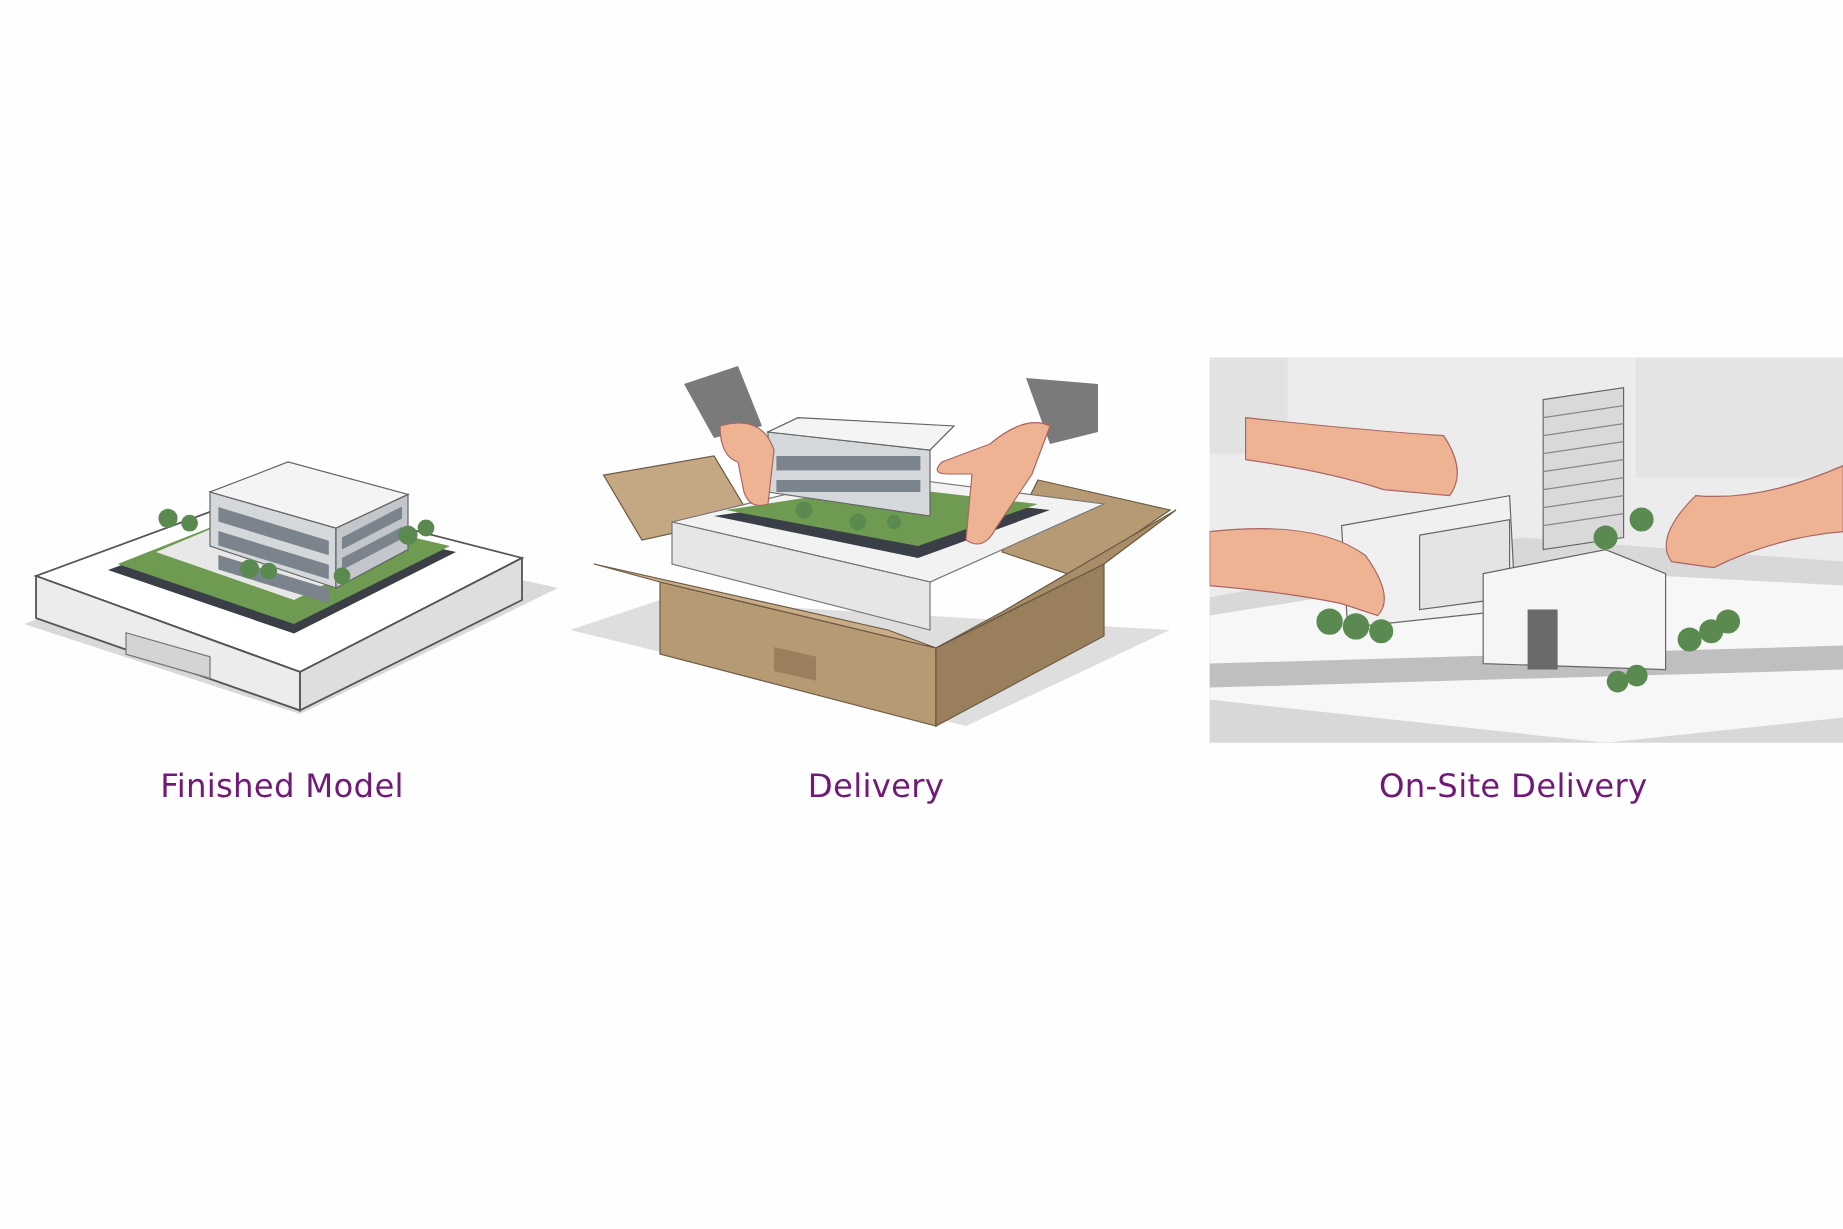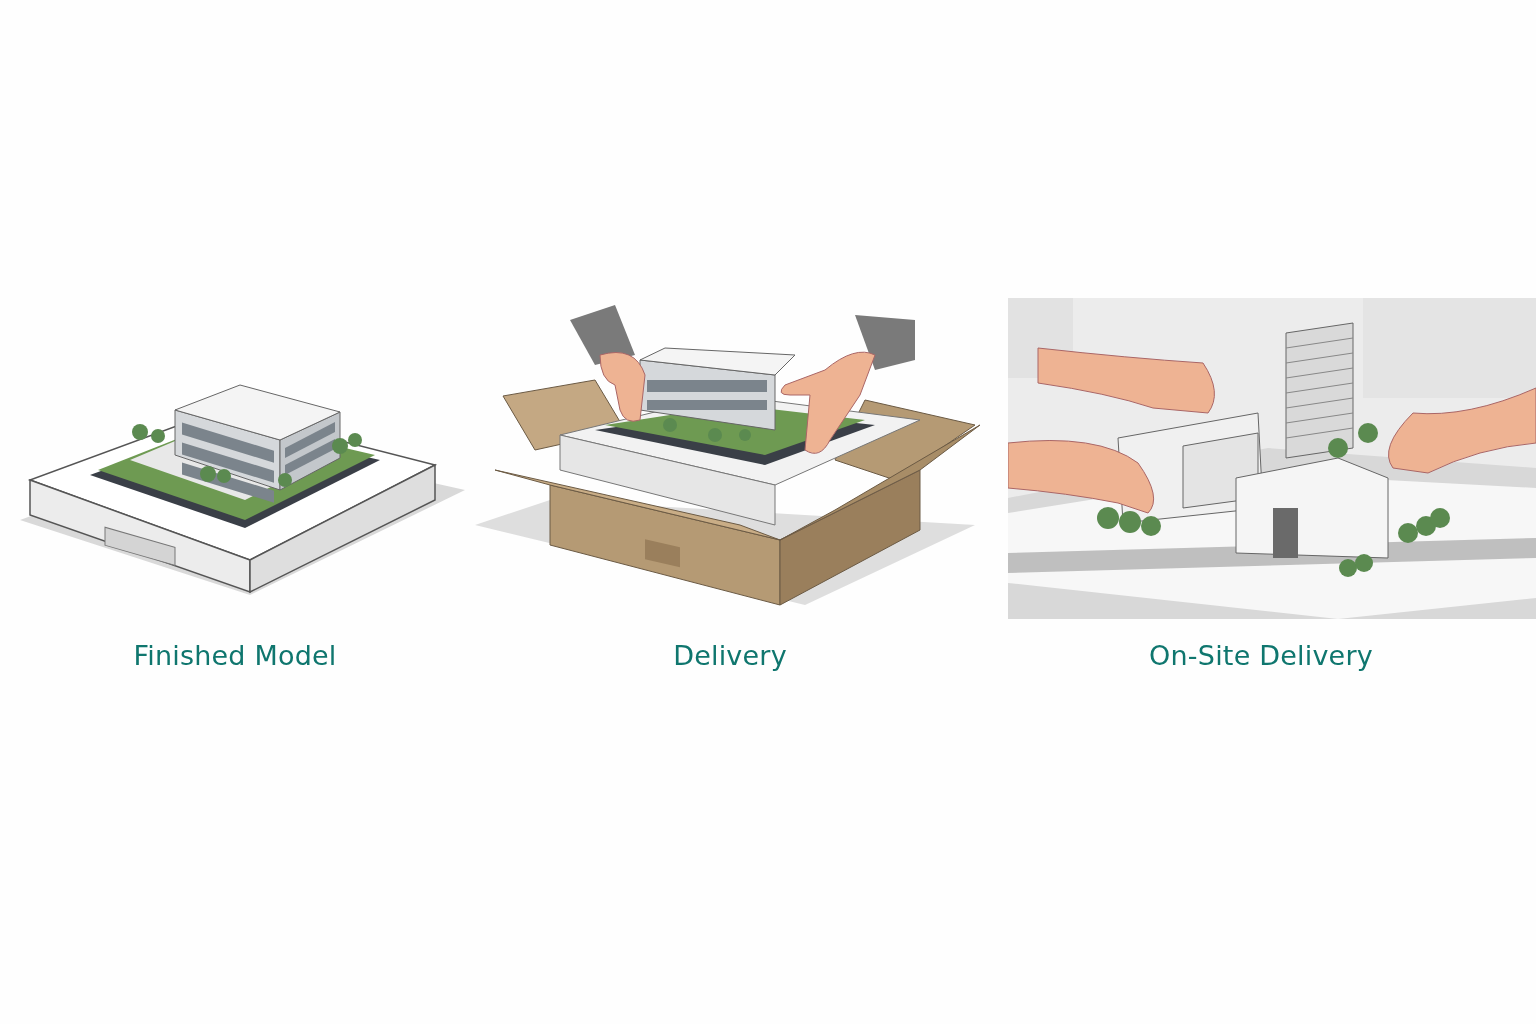--- a/index.html
+++ b/index.html
@@ -3,21 +3,21 @@
 <meta charset="utf-8">
 <style>
   html, body { margin: 0; padding: 0; }
   body {
     width: 1536px; height: 1024px; background: #fefefe;
     position: relative; overflow: hidden;
     font-family: "DejaVu Sans", sans-serif;
   }
   .panel { position: absolute; }
   .label {
-    position: absolute; top: 640px; font-size: 27px; color: #0f766e;
+    position: absolute; top: 640px; font-size: 27px; color: #701a75;
     text-align: center; letter-spacing: 0.2px;
     font-family: "DejaVu Sans", sans-serif;
   }
   svg { display: block; }
 </style>
 </head>
 <body>
 
 <div class="panel" style="left:10px; top:370px; width:460px; height:230px;">
   <svg width="460" height="230" viewBox="0 0 460 230">

